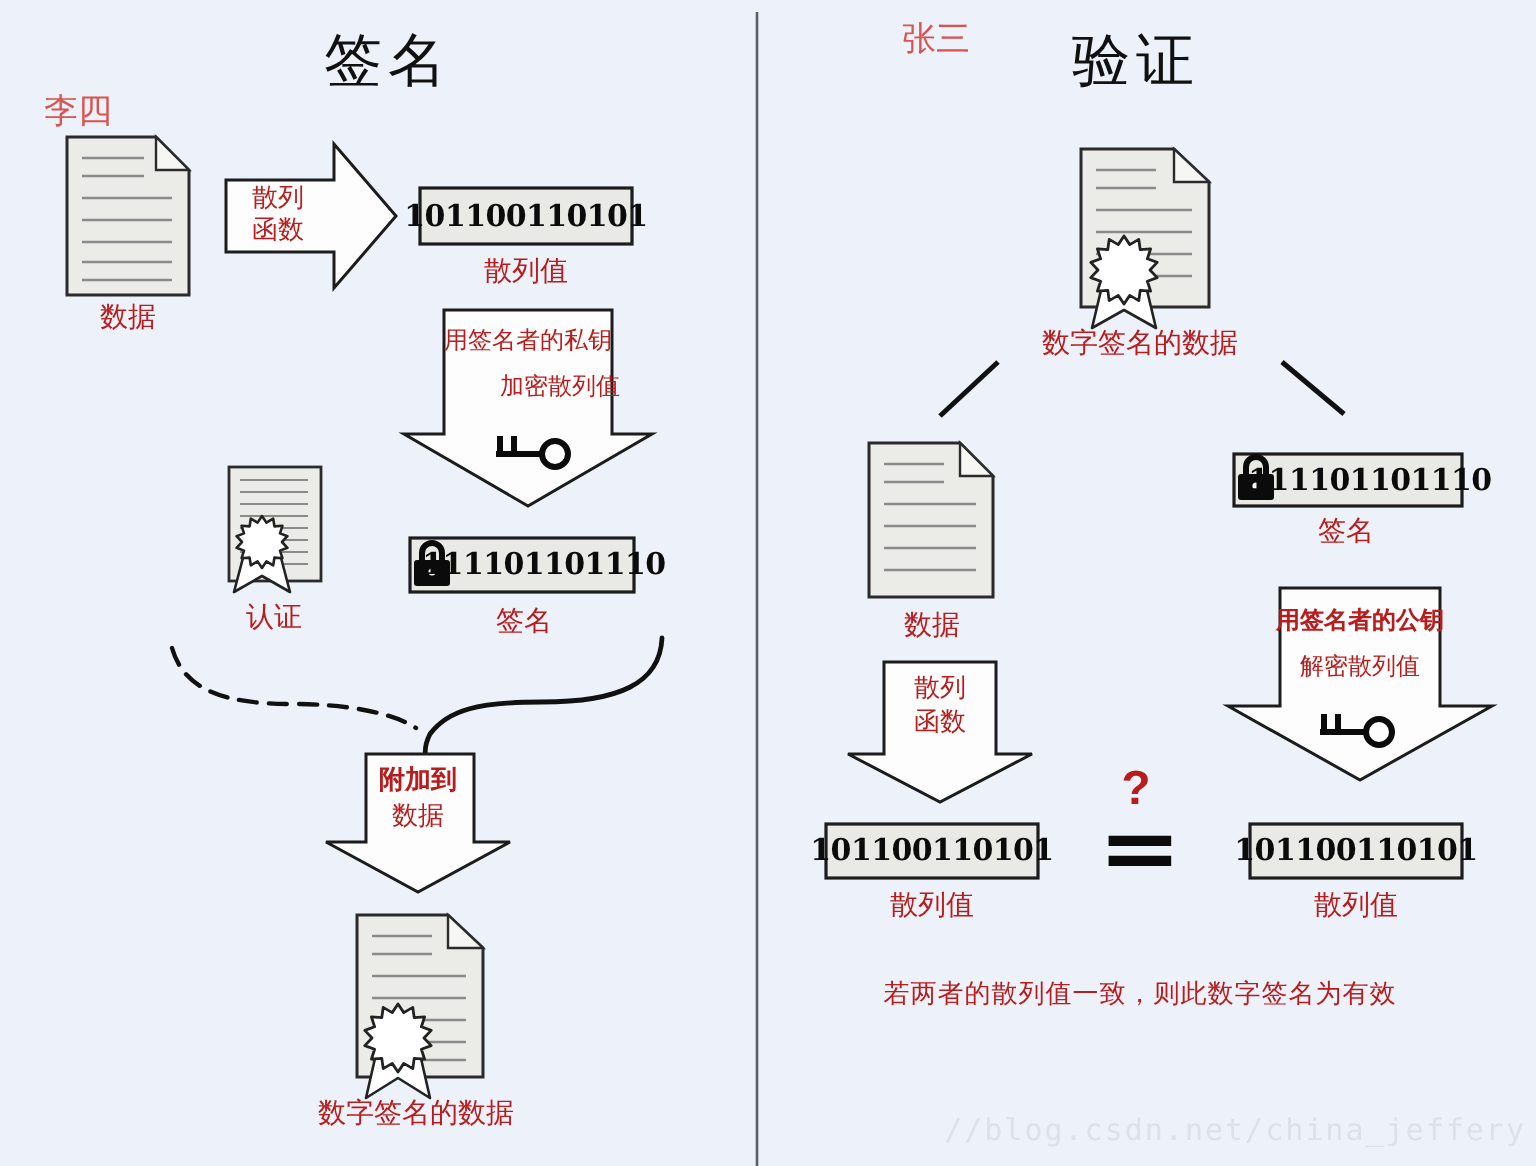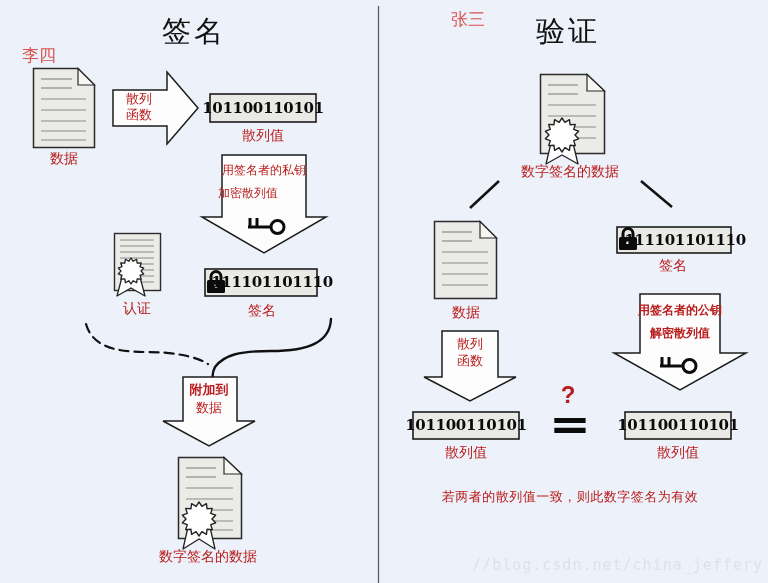--- a/index.html
+++ b/index.html
@@ -159,21 +159,21 @@
   <div class="t title c" style="left:194px;top:14px;">签名</div>
   <div class="t c" style="left:64px;top:150px;">数据</div>
 
   <div class="t small c" style="left:139px;top:91px;">散列</div>
   <div class="t small c" style="left:139px;top:107px;">函数</div>
 
   <div class="t bin c" style="left:263px;top:94px;line-height:28px;">101100110101</div>
   <div class="t c" style="left:263px;top:127px;">散列值</div>
 
   <div class="t arrowtext c" style="left:264px;top:163px;">用签名者的私钥</div>
-  <div class="t arrowtext c" style="left:248px;top:186px;">加密散列值</div>
+  <div class="t arrowtext c" style="left:280px;top:186px;">加密散列值</div>
 
   <div class="t c" style="left:137px;top:300px;">认证</div>
 
   <div class="t bin c boxline" style="left:272px;top:269px;">111101101110</div>
   <div class="t c" style="left:262px;top:302px;">签名</div>
 
   <div class="t small c" style="left:209px;top:382px;font-weight:bold;">附加到</div>
   <div class="t small c" style="left:209px;top:400px;">数据</div>
 
   <div class="t c" style="left:208px;top:548px;">数字签名的数据</div>
@@ -184,21 +184,21 @@
   <div class="t c" style="left:570px;top:163px;">数字签名的数据</div>
   <div class="t c" style="left:466px;top:304px;">数据</div>
 
   <div class="t bin c" style="left:685px;top:227px;line-height:26px;">111101101110</div>
   <div class="t c" style="left:673px;top:257px;">签名</div>
 
   <div class="t small c" style="left:470px;top:336px;">散列</div>
   <div class="t small c" style="left:470px;top:353px;">函数</div>
 
   <div class="t arrowtext c" style="left:680px;top:303px;font-weight:bold;">用签名者的公钥</div>
-  <div class="t arrowtext c" style="left:680px;top:326px;font-weight:bold;">解密散列值</div>
+  <div class="t arrowtext c" style="left:680px;top:326px;">解密散列值</div>
 
   <div class="t bin c boxline" style="left:466px;top:412px;">101100110101</div>
   <div class="t c" style="left:466px;top:444px;">散列值</div>
   <div class="t bin c boxline" style="left:678px;top:412px;">101100110101</div>
   <div class="t c" style="left:678px;top:444px;">散列值</div>
 
   <div class="t qmark c" style="left:568px;top:381px;">?</div>
   <div class="t equals" style="left:570px;top:404px;">=</div>
 
   <div class="t conclusion c" style="left:570px;top:489px;">若两者的散列值一致，则此数字签名为有效</div>

